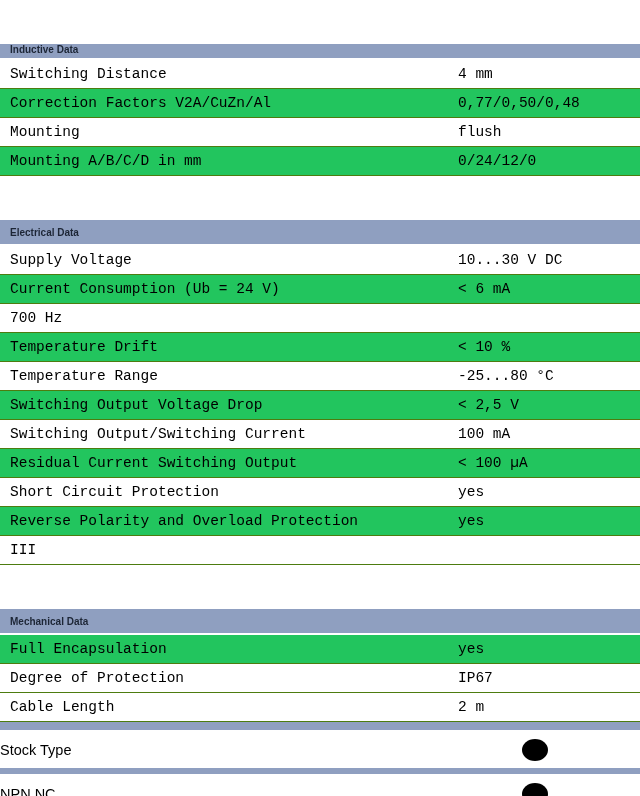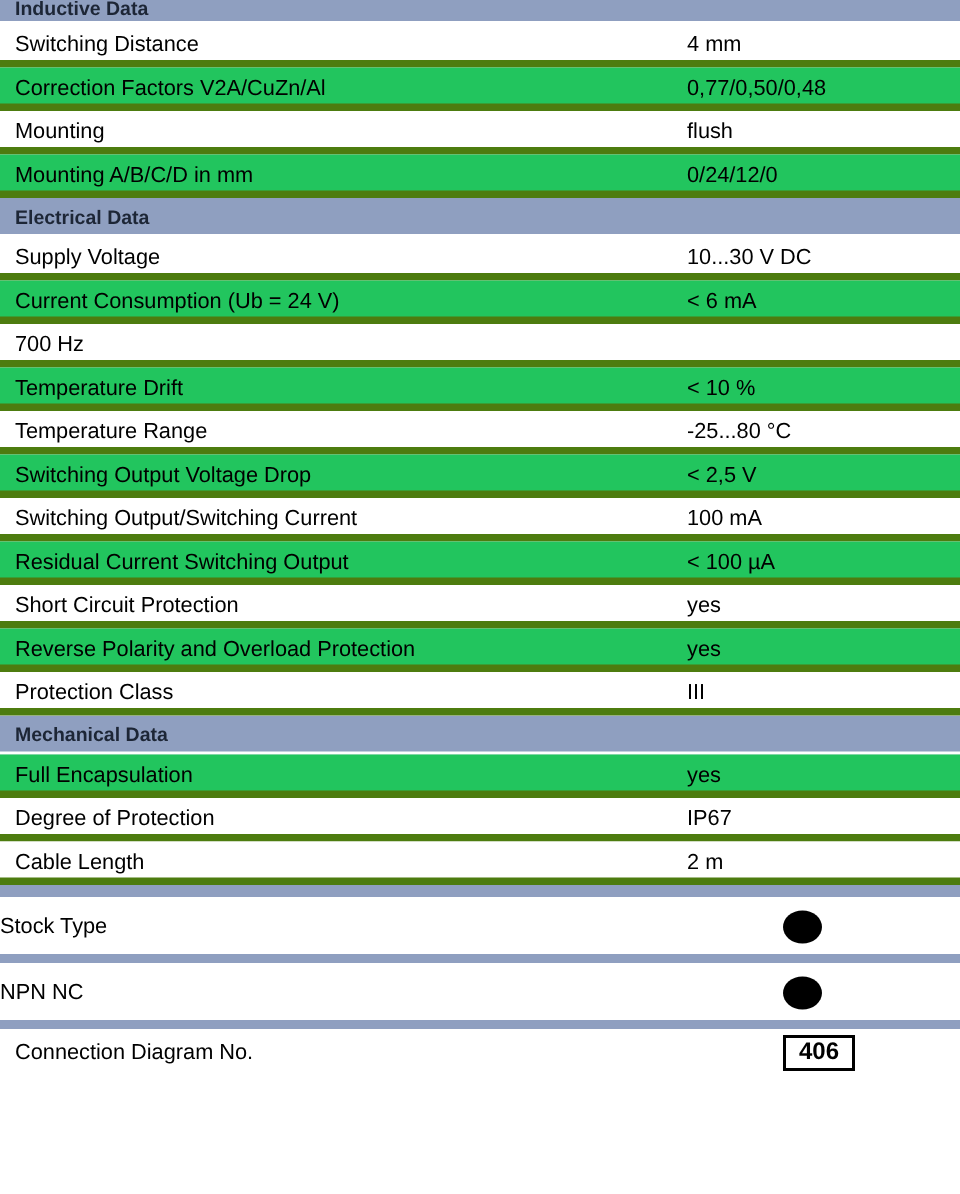--- a/index.html
+++ b/index.html
@@ -18,26 +18,27 @@
   .sheet {
     width: 640px;
     position: relative;
   }
 
   
   .section-header {
     background: #8f9fc0;
     color: #1d2636;
     font-weight: bold;
-    font-size: 13px;
+    font-size: 10px;
     height: 26px;
     line-height: 26px;
     padding-left: 10px;
     box-sizing: border-box;
     border-bottom: 2px solid #ffffff;
+    margin-top: 44px;
   }
   .section-header.partial {
     height: 16px;
     line-height: 12px;
     overflow: hidden;
   }
 
   
   .row {
     display: flex;
@@ -66,21 +67,22 @@
   .row.shade .label,
   .row.shade .value {
     background: #22c55e;
   }
   .row.plain .label,
   .row.plain .value {
     background: #ffffff;
   }
   .row .label,
   .row .value {
-    border-bottom: 5px solid #4d7c0f;
+    border-bottom: 1px solid #4d7c0f;
+    font-family: Liberation Mono, monospace;
   }
 
   
   .divider {
     height: 8px;
     background: #8f9fc0;
     border-bottom: 2px solid #ffffff;
   }
   .divider.thin {
     height: 6px;
@@ -215,21 +217,20 @@
   </div>
   <div class="row plain">
     <div class="label">Short Circuit Protection</div>
     <div class="value">yes</div>
   </div>
   <div class="row shade">
     <div class="label">Reverse Polarity and Overload Protection</div>
     <div class="value">yes</div>
   </div>
   <div class="row plain">
-    <div class="label">Protection Class</div>
     <div class="value">III</div>
   </div>
 
   <div class="section-header">Mechanical Data</div>
 
   <div class="row shade">
     <div class="label">Full Encapsulation</div>
     <div class="value">yes</div>
   </div>
   <div class="row plain">

